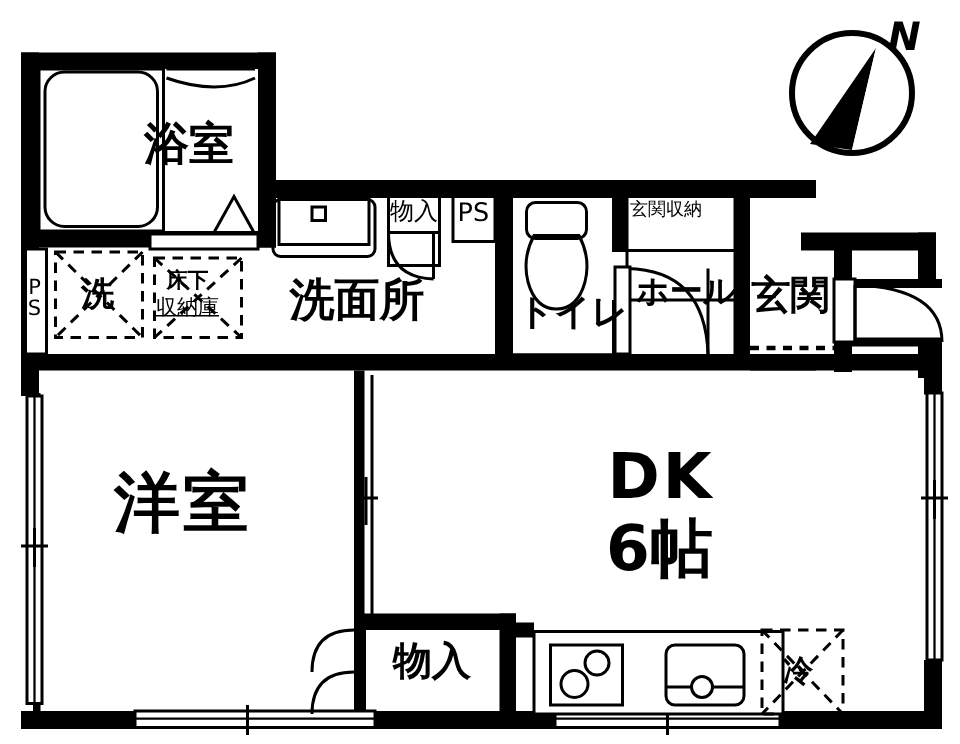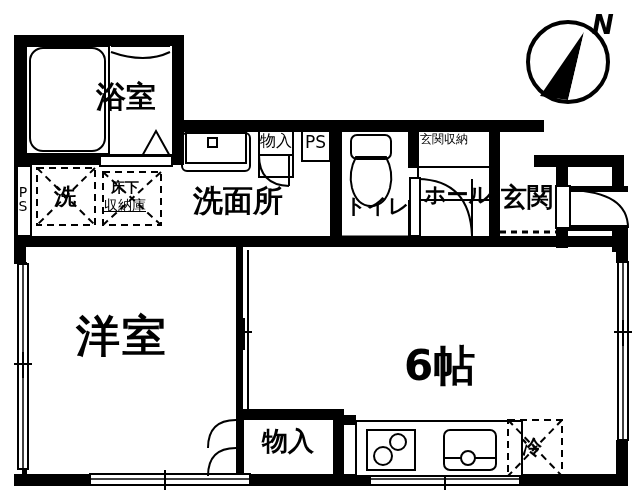--- a/index.html
+++ b/index.html
@@ -210,30 +210,31 @@
       <polygon points="584,32 568,100 596,86" fill="#ffffff" stroke="#000" stroke-width="0"></polygon>
     </g>
   </svg>
 
   <div class="lbl" style="left:592px; top:12px; font-size:26px; font-style:italic; font-weight:700;">N</div>
 
   <div class="lbl" style="left:193px; top:186px; font-size:30px;">洗面所</div>
 
   <div class="lbl" style="left:96px; top:82px; font-size:30px;">浴室</div>
 
-  <div class="lbl" style="left:345px; top:196px; font-size:21px;">トイレ</div>
+  <div class="lbl" style="left:345px; top:196px; font-size:24px;">トイレ</div>
 
   <div class="lbl" style="left:501px; top:184px; font-size:26px;">玄関</div>
 
   <div class="lbl" style="left:424px; top:184px; font-size:22px;">ホール</div>
 
   <div class="lbl lbl-thin" style="left:420px; top:133px; font-size:12px;">玄関収納</div>
 
   <div class="lbl" style="left:76px; top:314px; font-size:44px; letter-spacing:2px;">洋室</div>
 
+  <div class="lbl" style="left:405px; top:297px; font-size:42px; letter-spacing:2px;">DK</div>
   <div class="lbl" style="left:404px; top:345px; font-size:42px;">6帖</div>
 
   <div class="lbl lbl-thin" style="left:260px; top:133px; font-size:16px;">物入</div>
 
   <div class="lbl" style="left:262px; top:428px; font-size:26px;">物入</div>
 
   <div class="lbl" style="left:54px; top:186px; font-size:22px;">洗</div>
 
   <div class="lbl lbl-thin" style="left:111px; top:180px; font-size:14px;font-weight:bold;">床下</div>
   <div class="lbl lbl-thin" style="left:104px; top:198px; font-size:14px;text-decoration:underline;">収納庫</div>

